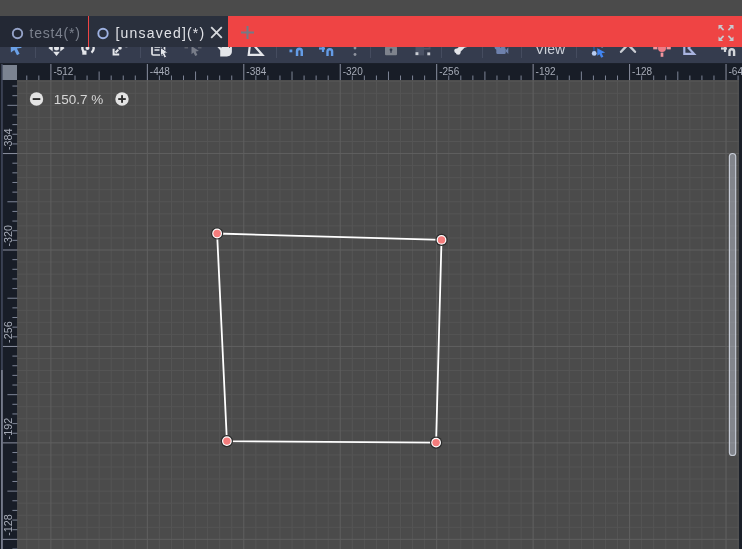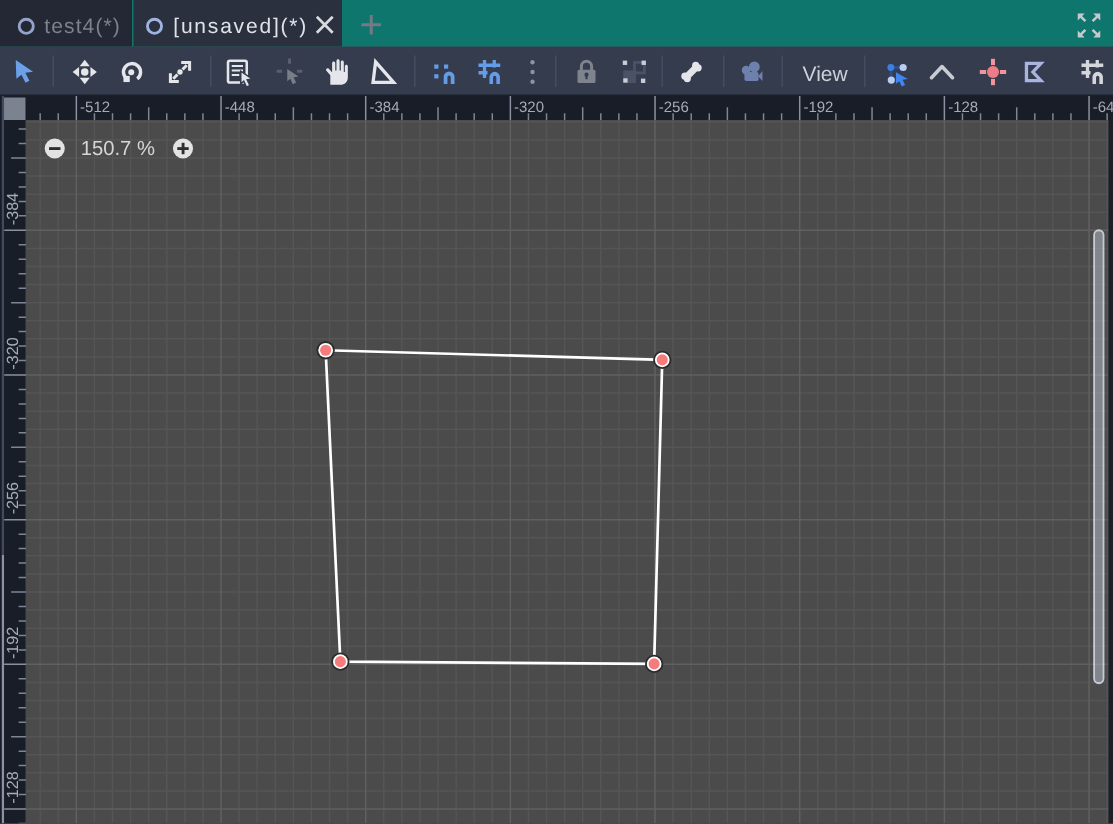--- a/index.html
+++ b/index.html
@@ -231,21 +231,21 @@
     <g stroke="#d3d6da" stroke-width="2.2" fill="none">
       <path d="M8 4 V16"></path>
           <path d="M14.5 4 V9"></path>
       <path d="M4 7.5 H18.5"></path>
           <path d="M4 12.5 H10"></path>
     </g>
     <path fill="#d3d6da" d="M11.3 20 V15.4 a3.5 3.5 0 0 1 7 0 V20 h-2.4 V15.6 a1.1 1.1 0 0 0-2.2 0 V20 Z"></path>
   </svg>
 </div>
 
-<div class="abs" style="left:0;top:0;width:742px;height:31px;background:#0f766e;">
+<div class="abs" style="left:0;top:16px;width:742px;height:31px;background:#ef4444;">
   <div class="abs" style="left:0;top:0;width:88px;height:31px;background:#232834;"></div>
   <div class="abs" style="left:88.5px;top:0;width:139.5px;height:31px;background:#2a303d;"></div>
   <svg class="abs" width="742" height="31" style="left:0;top:0">
     <circle cx="17.5" cy="17.5" r="4.7" fill="none" stroke="#95a3c8" stroke-width="1.9"></circle>
     <text x="29.5" y="22" font-size="14" letter-spacing="0.75" fill="#7b818d">test4(*)</text>
     <circle cx="103" cy="17.5" r="4.7" fill="none" stroke="#9fb2e2" stroke-width="1.9"></circle>
     <text x="115.5" y="22" font-size="14" letter-spacing="1.2" fill="#e0e2e7">[unsaved](*)</text>
     <g stroke="#d7dade" stroke-width="1.8">
           <path d="M211.2 11.2 L221.8 21.8 M221.8 11.2 L211.2 21.8"></path>
         </g>

